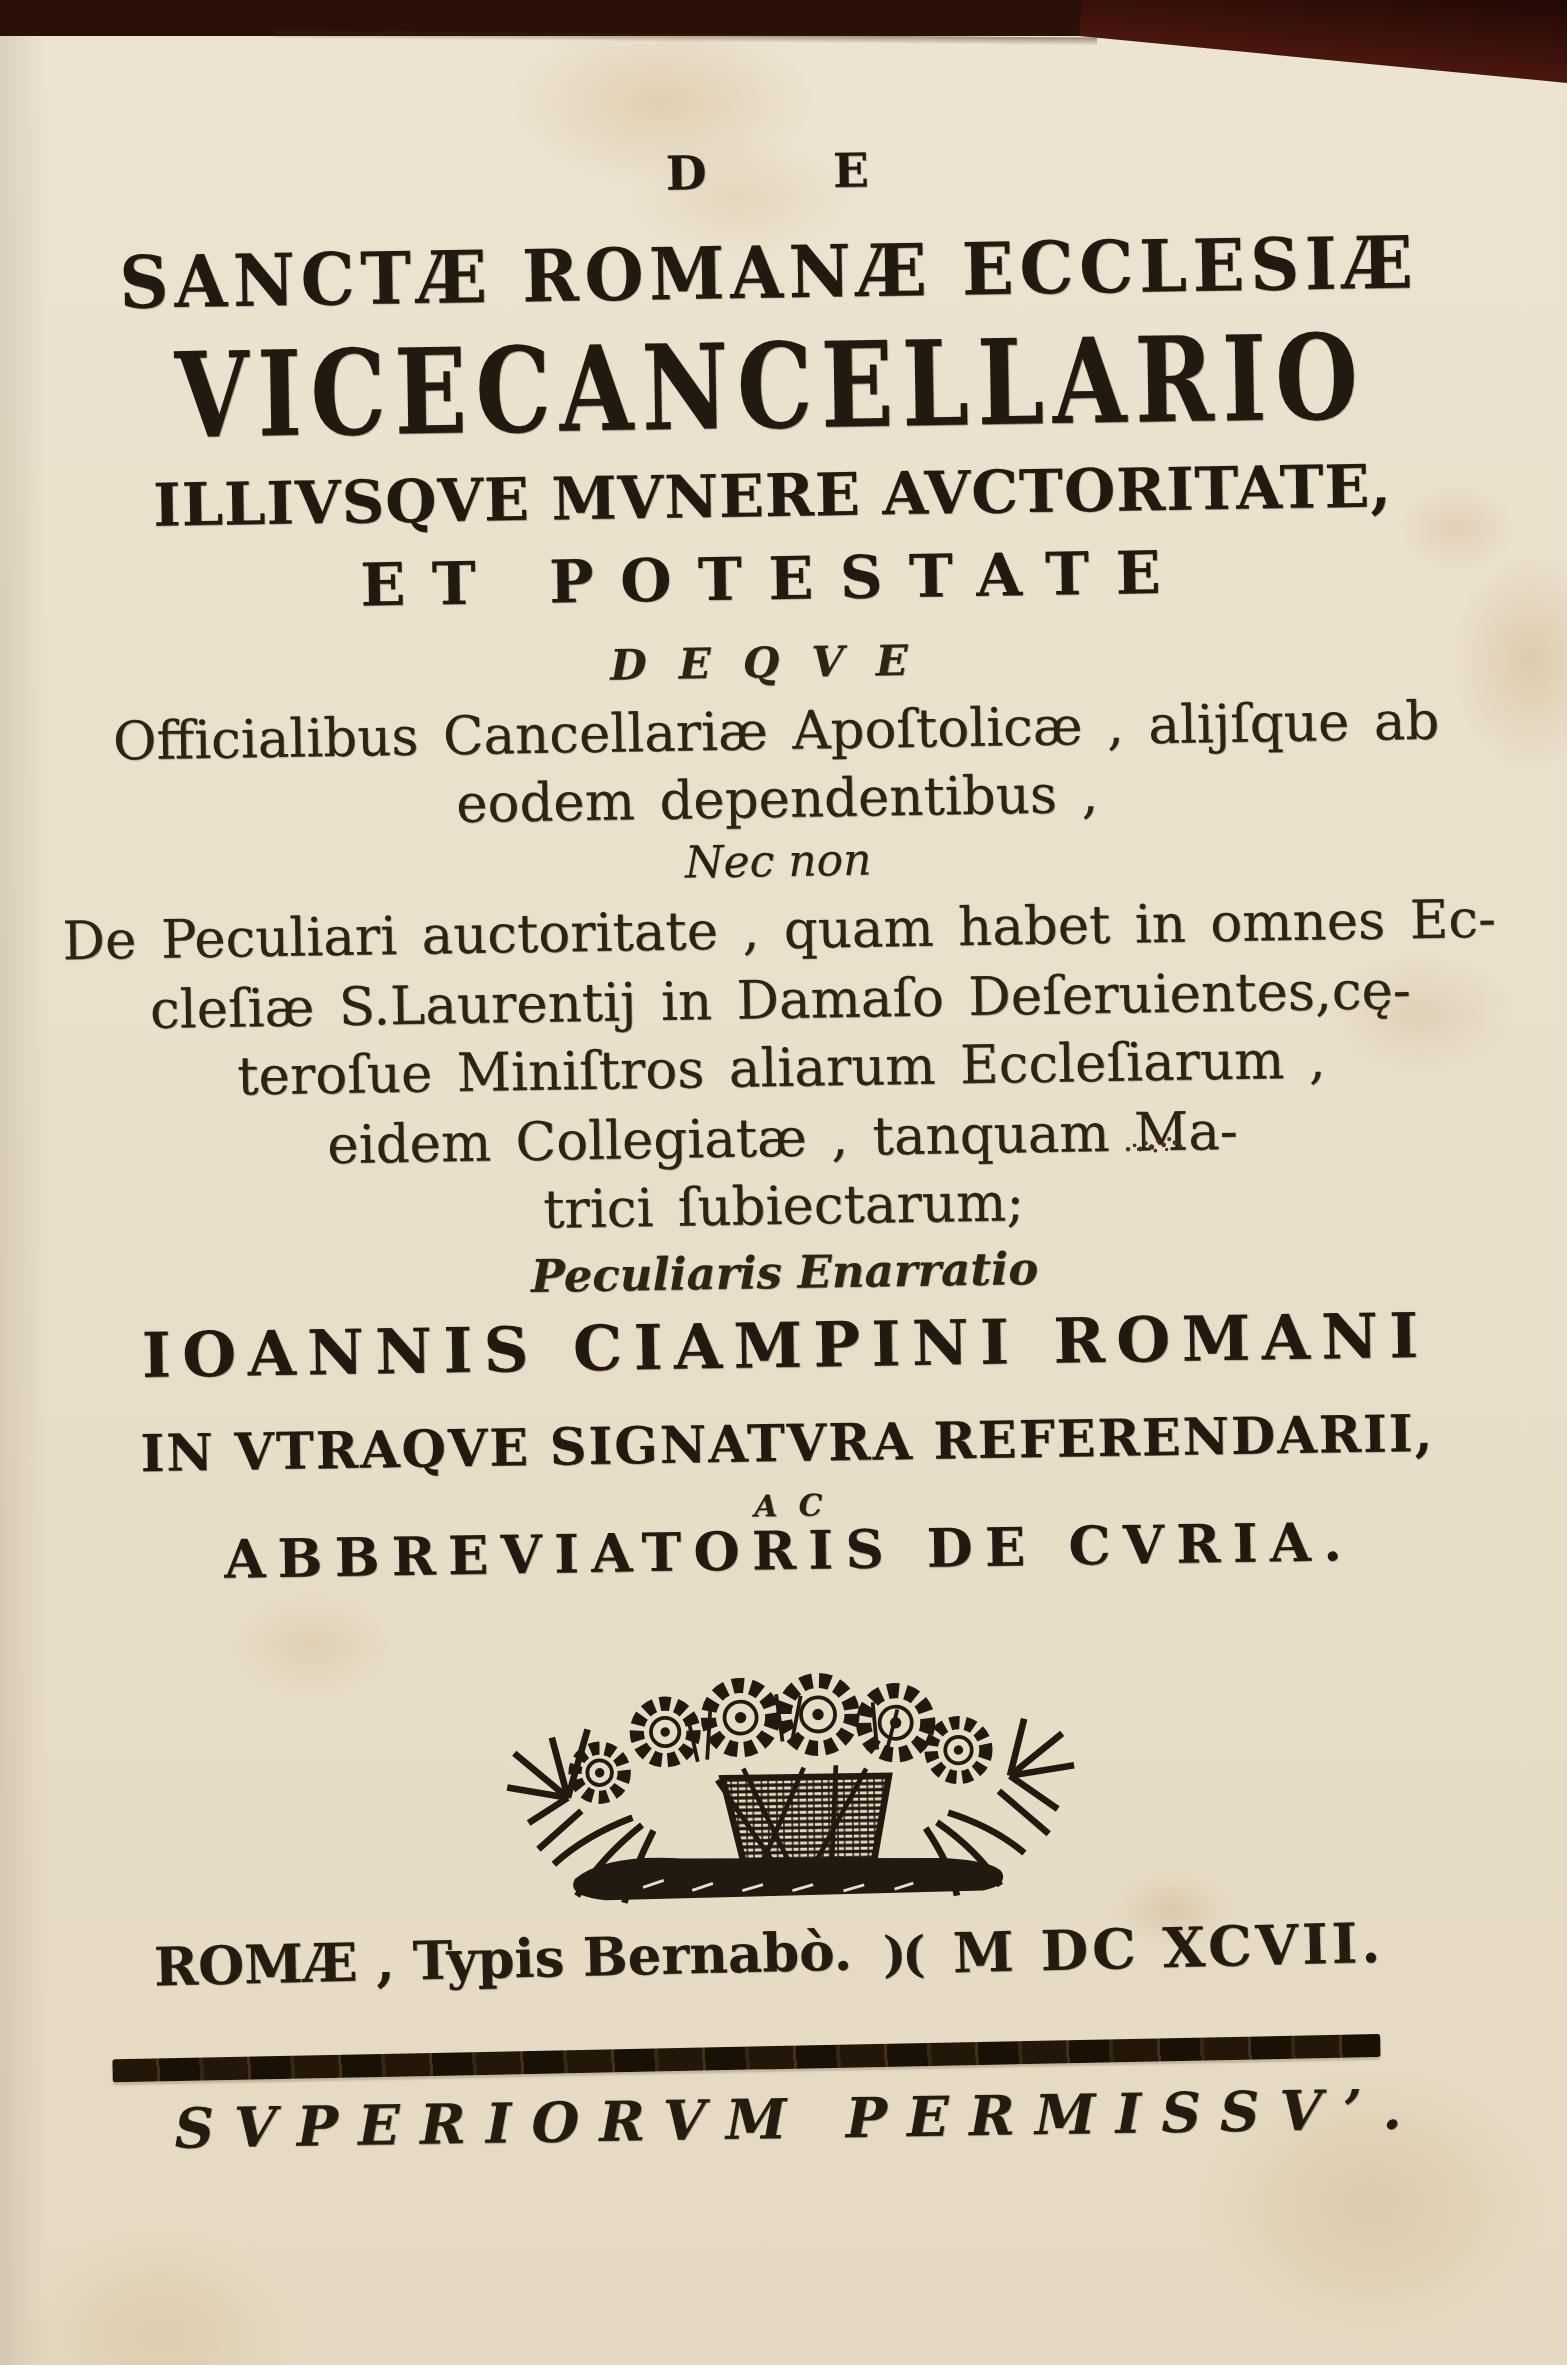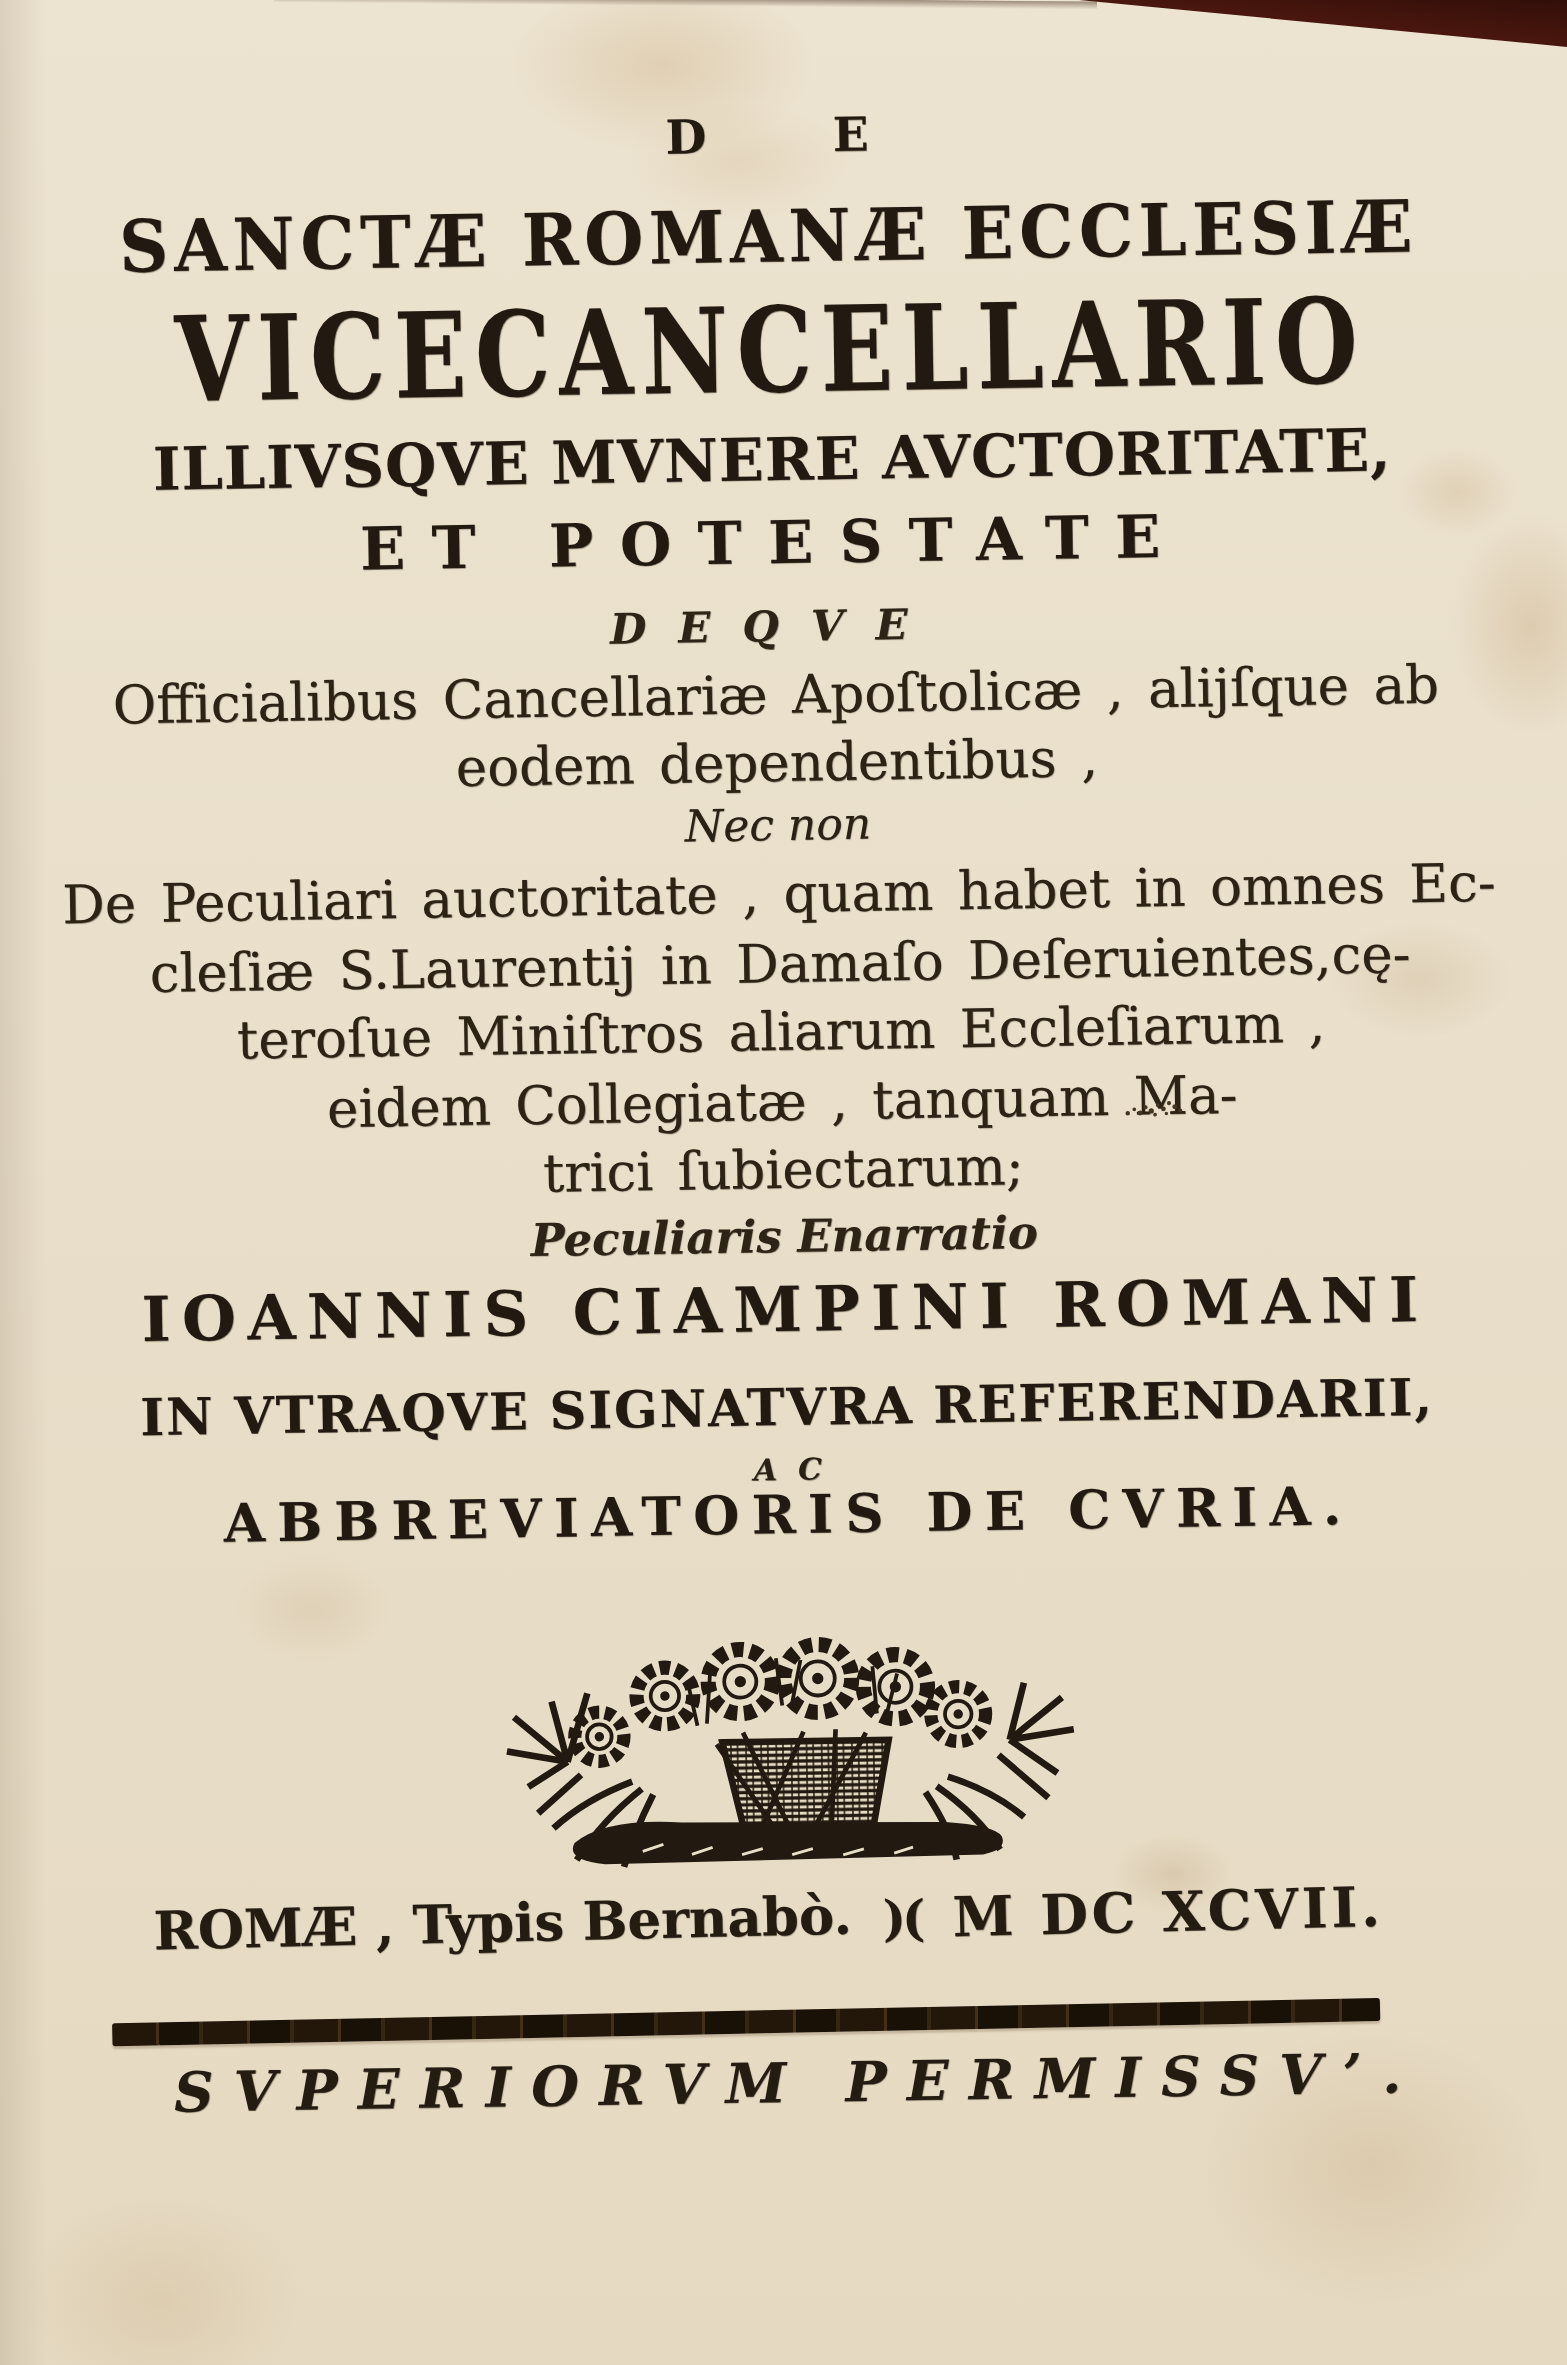--- a/index.html
+++ b/index.html
@@ -15,20 +15,21 @@
       radial-gradient(ellipse 161px 85px  at 738px 161px, rgba(201,166,118,.20), transparent 70%),
       radial-gradient(ellipse 114px 161px at 1531px 625px, rgba(188,148,100,.28), transparent 70%),
       radial-gradient(ellipse 85px 66px   at 1457px 492px, rgba(188,148,100,.22), transparent 70%),
       radial-gradient(ellipse 246px 199px at 1372px 2167px, rgba(184,146,96,.22), transparent 70%),
       radial-gradient(ellipse 199px 151px at 161px 2300px, rgba(184,146,96,.18), transparent 70%),
       radial-gradient(ellipse 132px 85px  at 1420px 979px, rgba(172,132,86,.16), transparent 70%),
       radial-gradient(ellipse 114px 76px  at 312px 1609px, rgba(172,132,86,.14), transparent 70%),
       radial-gradient(ellipse 85px 57px   at 1173px 1874px, rgba(160,120,76,.18), transparent 70%),
       linear-gradient(90deg, rgba(110,90,70,.14), transparent 3%),
       linear-gradient(180deg,#ece3d0 0%,#e9dfca 45%,#e5d9c1 100%);
+    margin-top: 36px;
   }
   .binding{
     position:absolute;left:1079px;top:-98px;width:644px;height:98px;
     background:linear-gradient(180deg,#180603,#4a170e);
     transform:rotate(5.5deg);transform-origin:left bottom;
   }
   .edge-shadow{
     position:absolute;left:274px;top:-1.9px;width:823px;height:7.6px;
     background:linear-gradient(180deg,rgba(60,35,18,.45),rgba(60,35,18,0));
     transform:rotate(.5deg);

